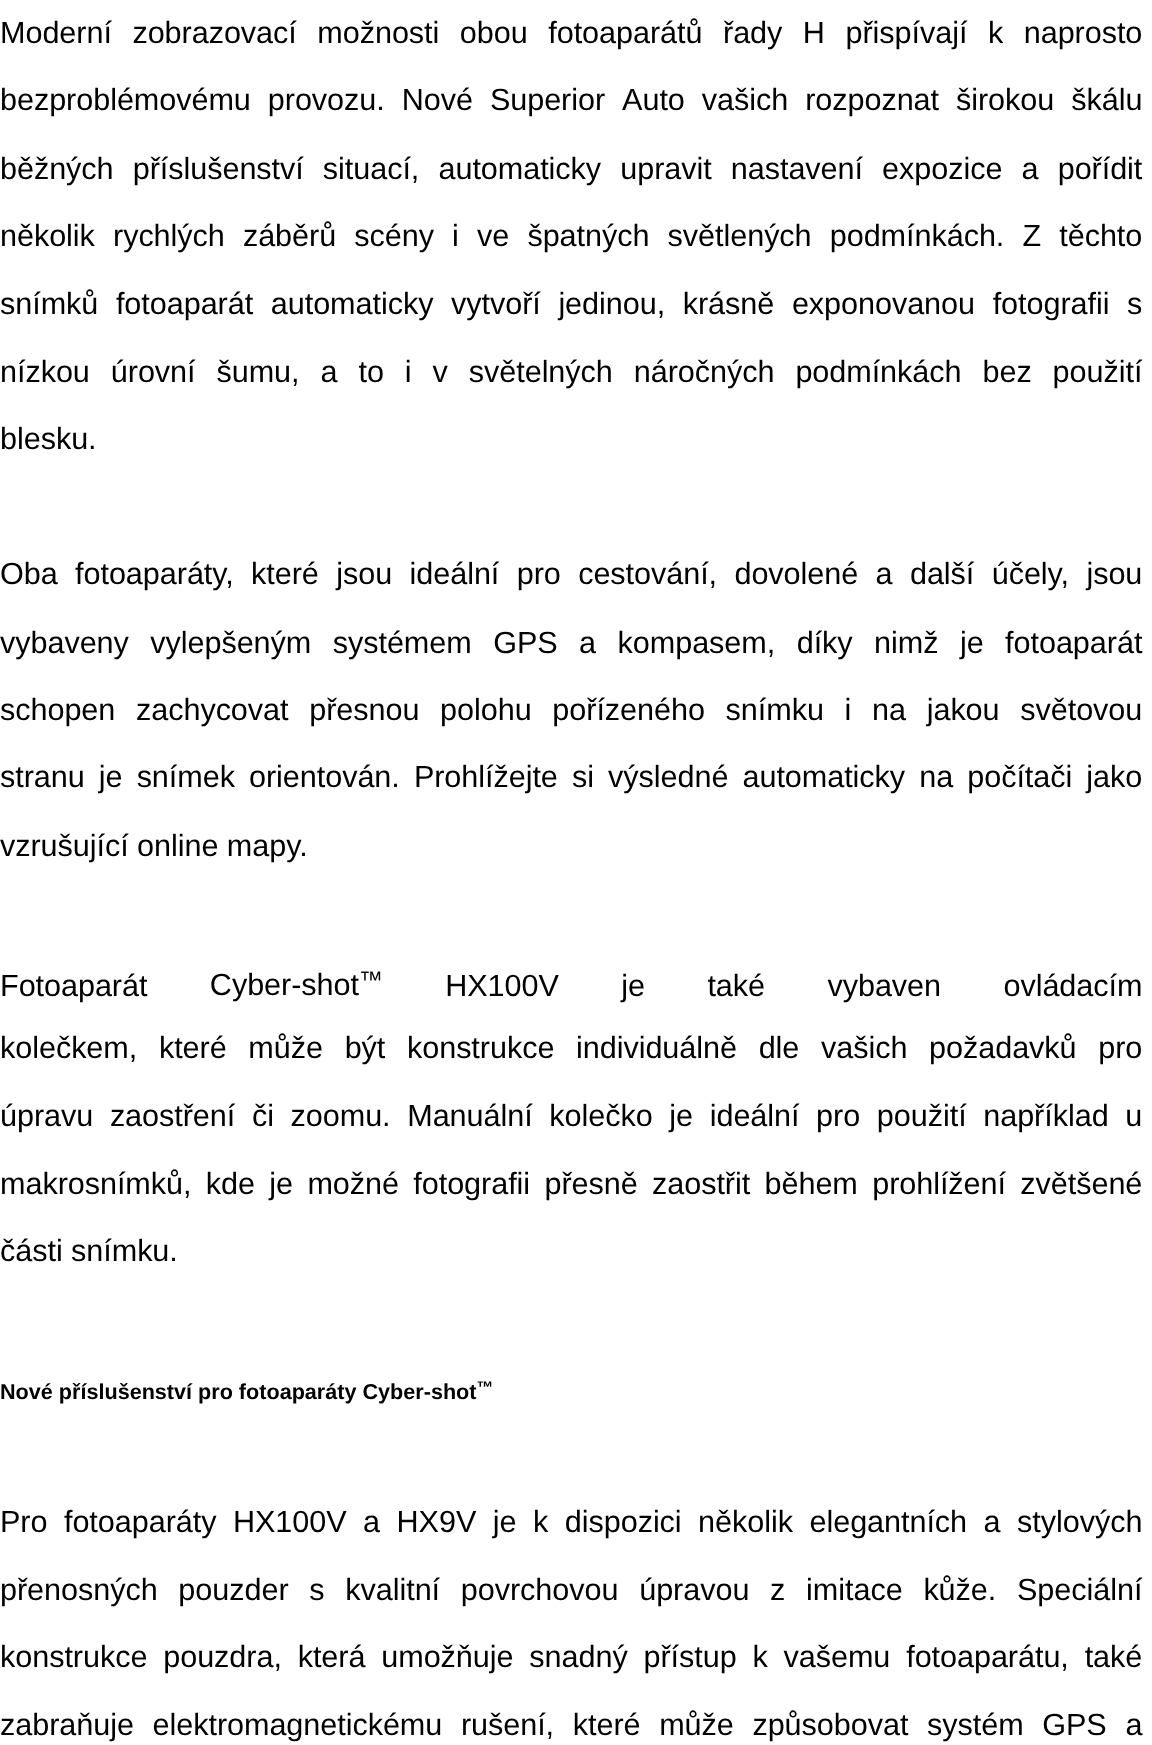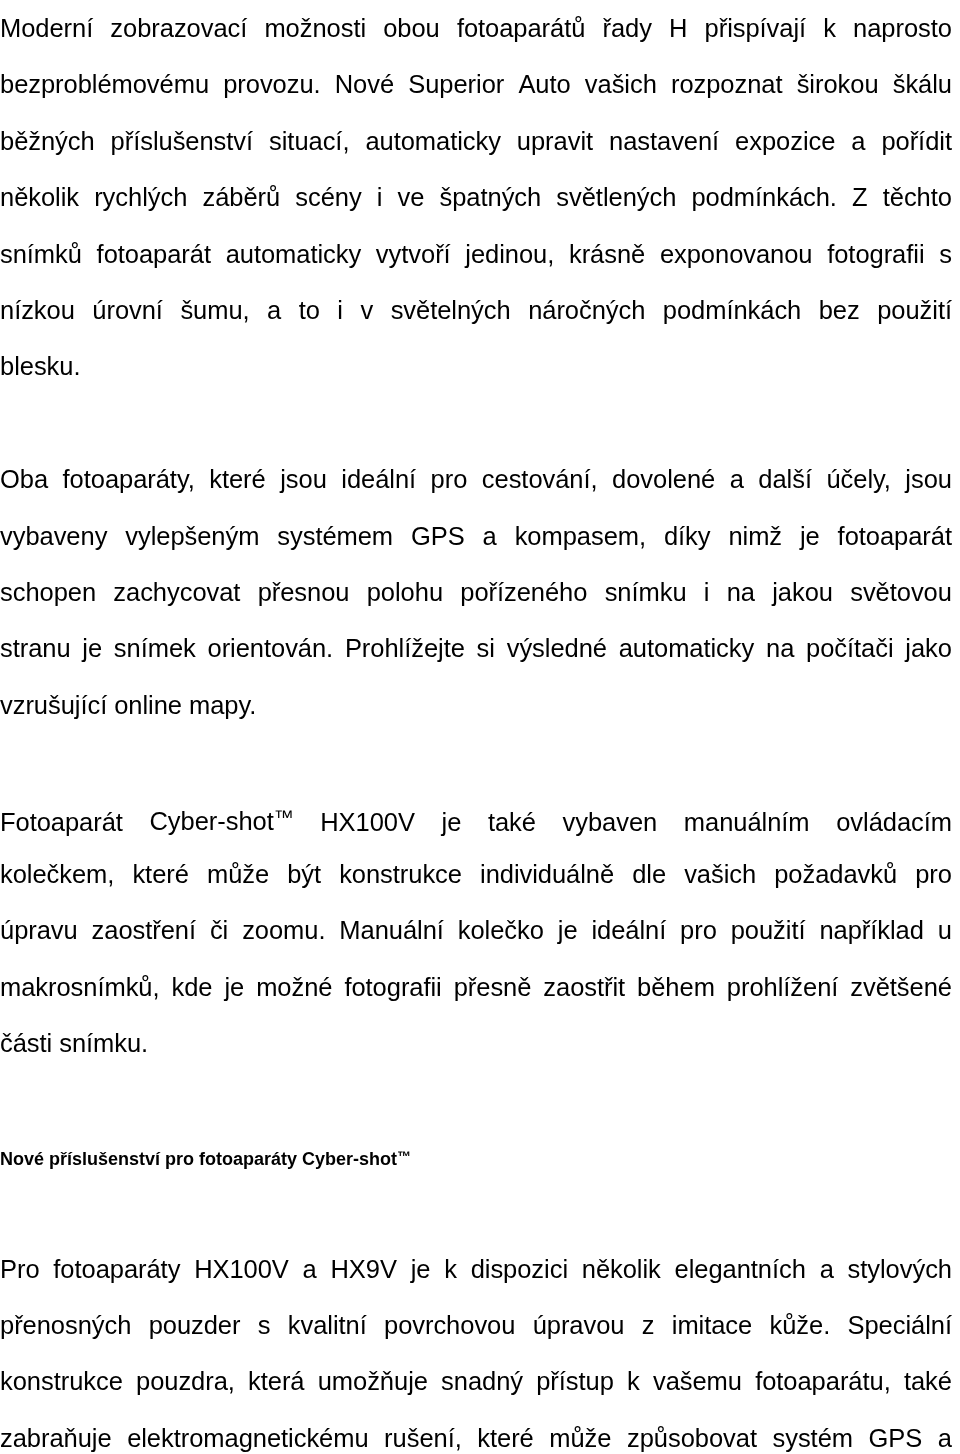--- a/index.html
+++ b/index.html
@@ -229,21 +229,20 @@
       </div>
       <div class="para-gap"></div>
       <div class="para">
         <div class="line justified">
           <span class="w">Fotoaparát</span>
           <span class="w">Cyber-shot<span class="tm">™</span></span>
           <span class="w">HX100V</span>
           <span class="w">je</span>
           <span class="w">také</span>
           <span class="w">vybaven</span>
-          <span class="w">manuálním</span>
           <span class="w">ovládacím</span>
         </div>
         <div class="line justified">
           <span class="w">kolečkem,</span>
           <span class="w">které</span>
           <span class="w">může</span>
           <span class="w">být</span>
           <span class="w">konstrukce</span>
           <span class="w">individuálně</span>
           <span class="w">dle</span>

